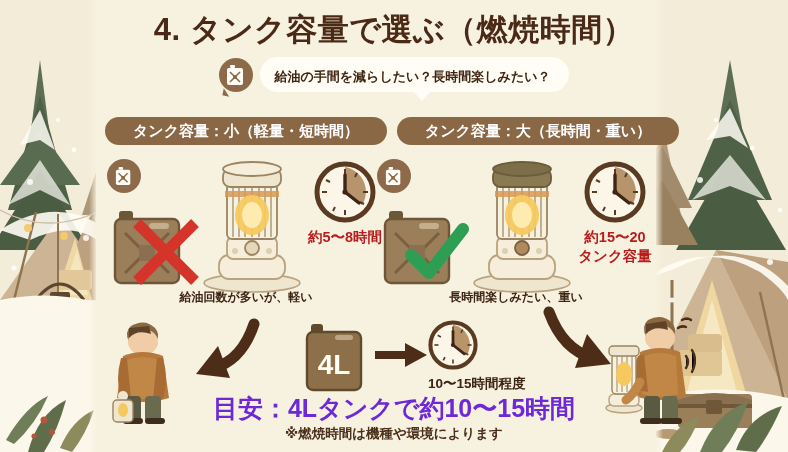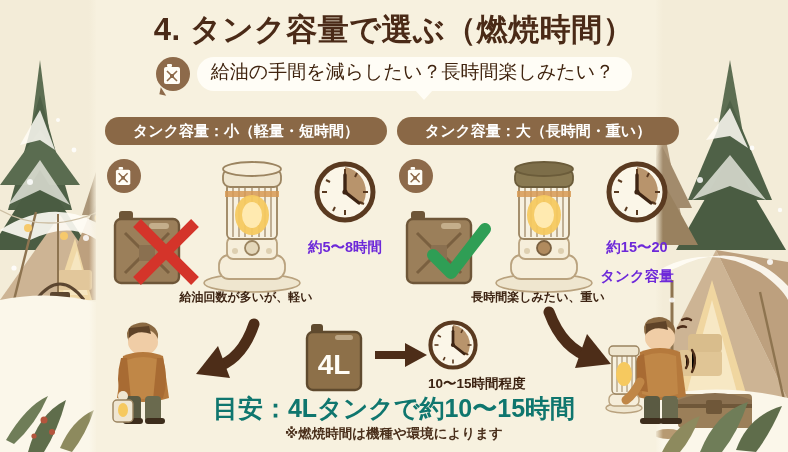--- a/index.html
+++ b/index.html
@@ -43,54 +43,54 @@
     width:34px;height:34px;border-radius:50%;background:#8d6a4a;
     position:relative;display:flex;align-items:center;justify-content:center;flex:0 0 auto;
   }
   .sub-badge:after{
     content:"";position:absolute;left:4px;bottom:-4px;
     border-left:7px solid #8d6a4a;border-top:7px solid transparent;border-bottom:0;
     transform:rotate(12deg);
   }
   .sub-bubble{
     position:relative;background:#fffdf6;border-radius:18px;
-    padding:2px 18px 6px 14px;
-    font-size:19px;font-weight:normal;color:#40240f;white-space:nowrap;
+    padding:11px 18px 6px 14px;
+    font-size:13px;font-weight:bold;color:#40240f;white-space:nowrap;
   }
   .sub-bubble:after{
     content:"";position:absolute;left:52%;bottom:-9px;margin-left:-8px;
     border-left:9px solid transparent;border-right:9px solid transparent;
     border-top:10px solid #fffdf6;
   }
 
   
   .col-head{
     position:absolute;top:117px;height:28px;border-radius:14px;
     background:#8a6846;color:#fff;font-size:15px;font-weight:bold;
     display:flex;align-items:center;justify-content:center;white-space:nowrap;
   }
   .col-head.left{left:105px;width:282px;}
   .col-head.right{left:397px;width:282px;}
 
   
   .col{position:absolute;top:155px;width:282px;height:150px;}
   .col.left{left:105px;}
-  .col.right{left:397px;}
+  .col.right{left:375px;}
 
   .mini-badge{
     position:absolute;left:2px;top:4px;width:34px;height:34px;border-radius:50%;
     background:#8d6a4a;display:flex;align-items:center;justify-content:center;
   }
   .can-big{position:absolute;left:6px;top:48px;width:78px;height:86px;}
   .mark{position:absolute;left:24px;top:60px;width:74px;height:74px;}
   .heater{position:absolute;left:92px;top:2px;width:110px;height:136px;}
   .clock-wrap{position:absolute;left:198px;top:6px;width:84px;text-align:center;}
   .clock-wrap svg{width:62px;height:62px;}
   .clock-label{
-    font-size:14.5px;font-weight:bold;color:#6d28d9;line-height:1.15;margin-top:12px;
+    font-size:14.5px;font-weight:bold;color:#b91c1c;line-height:1.15;margin-top:2px;
   }
   .col-caption{
     position:absolute;left:0;top:134px;width:282px;text-align:center;
     font-size:12px;font-weight:bold;color:#3c2312;white-space:nowrap;
   }
 
   
   .person{position:absolute;bottom:28px;}
   .person.left{left:103px;width:78px;height:108px;}
   .person.right{left:604px;width:92px;height:112px;}
@@ -100,21 +100,21 @@
   .curve-arrow.right{left:543px;top:306px;width:84px;height:74px;}
 
   .tank4l{position:absolute;left:305px;top:318px;width:62px;height:78px;}
   .mid-arrow{position:absolute;left:375px;top:340px;width:52px;height:30px;}
   .mid-clock{position:absolute;left:428px;top:320px;width:110px;text-align:left;}
   .mid-clock svg{width:50px;height:50px;}
   .mid-clock .lbl{font-size:13.5px;font-weight:bold;color:#3c2312;margin-top:1px;white-space:nowrap;}
 
   .summary{
     position:absolute;left:0;right:0;top:392px;text-align:center;
-    font-size:25px;font-weight:bold;color:#0f766e;white-space:nowrap;
+    font-size:25px;font-weight:bold;color:#6d28d9;white-space:nowrap;
   }
   .note{
     position:absolute;left:0;right:0;top:425px;text-align:center;
     font-size:13.5px;font-weight:bold;color:#4a2f1b;white-space:nowrap;
   }
 </style>
 </head>
 <body>
 
 <div class="stage">

